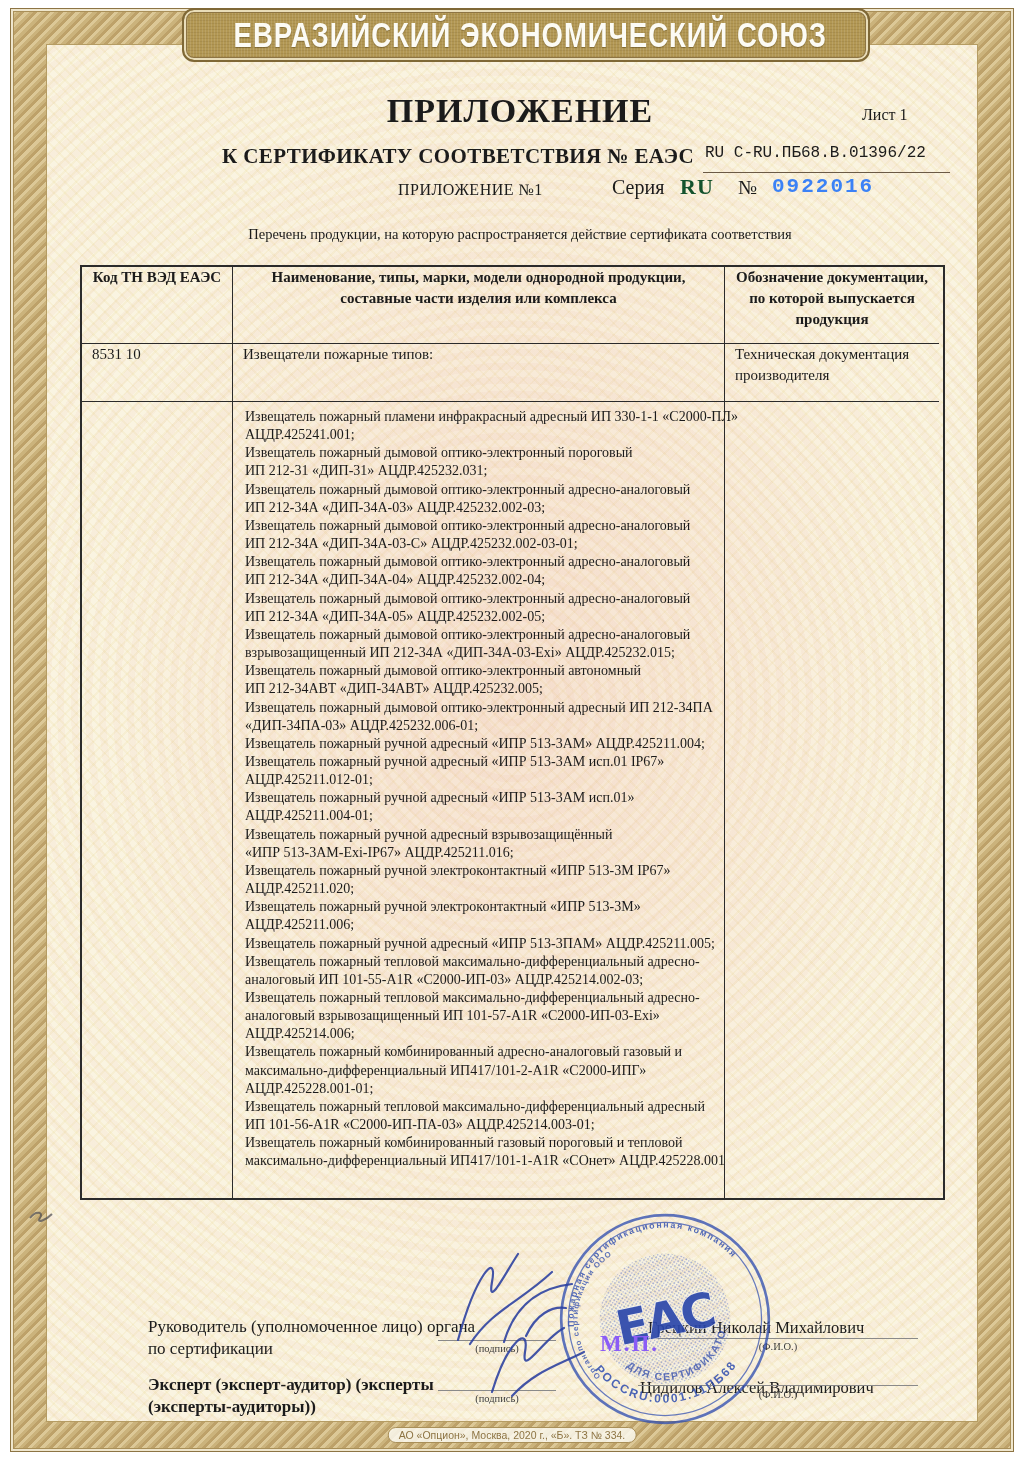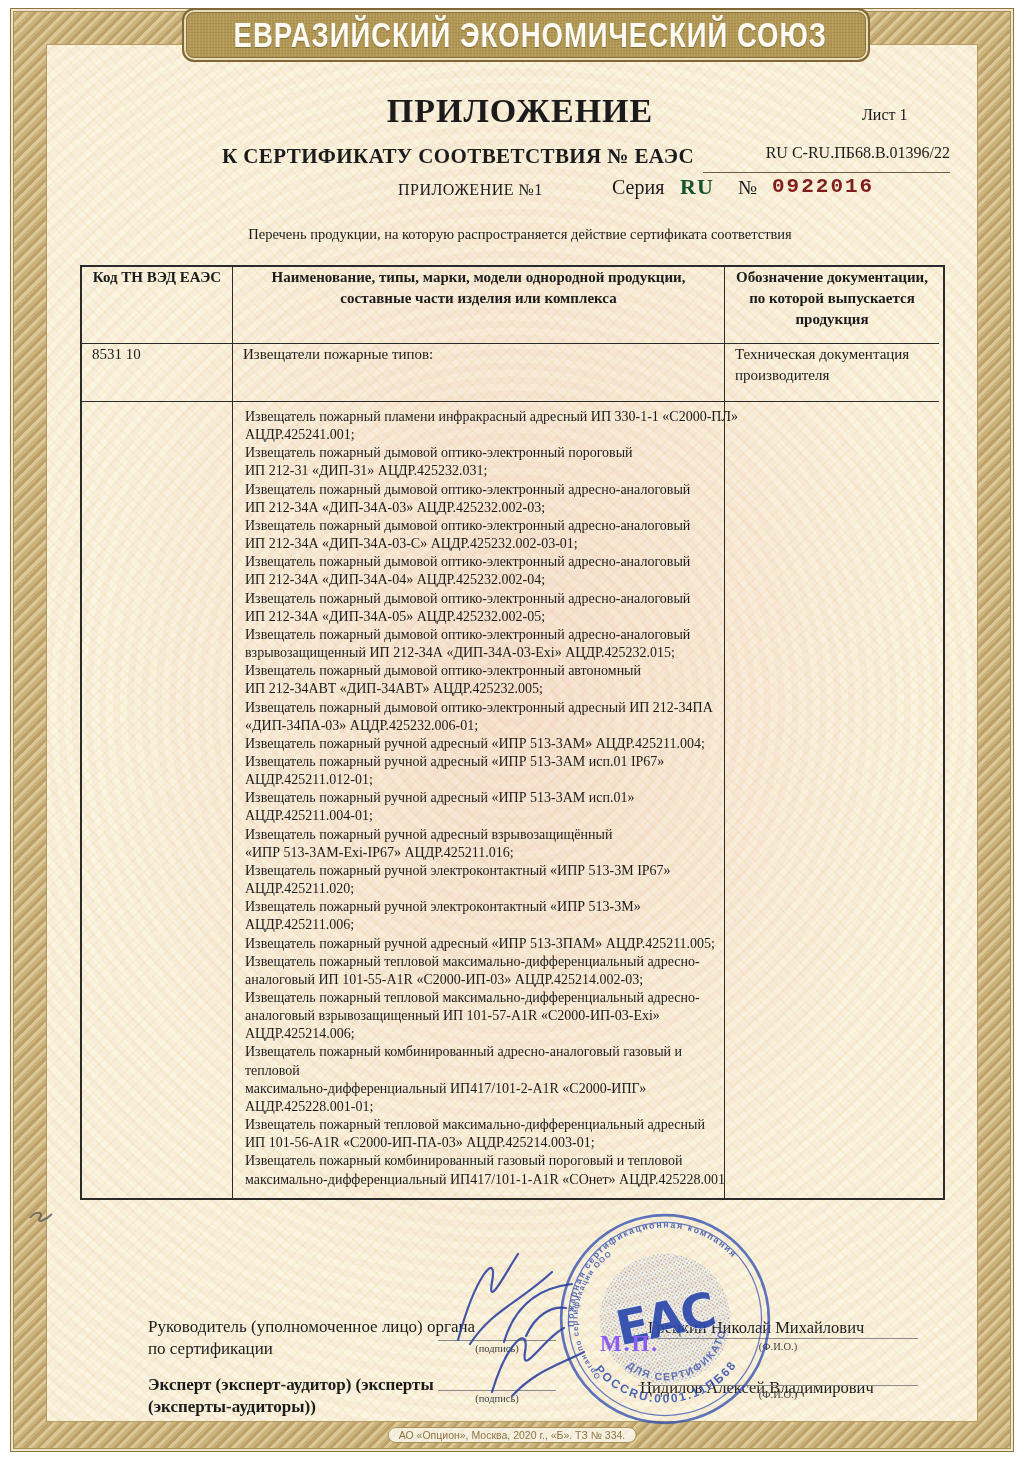--- a/index.html
+++ b/index.html
@@ -32,27 +32,27 @@
     display:flex;align-items:center;justify-content:center;padding-left:8px;}
   .banner span{font-family:"Liberation Sans",sans-serif;font-weight:bold;font-size:29px;
     color:#fcfbf4;letter-spacing:1px;white-space:nowrap;transform:scale(0.95,1.22);
     text-shadow:0 1px 1px rgba(90,70,25,0.55);}
 
   .abs{position:absolute;}
 
   .doc-title{left:180px;top:92px;width:680px;font-size:34px;font-weight:bold;letter-spacing:1px;text-align:center;}
   .sheet{left:862px;top:106px;width:90px;font-size:16px;}
   .cert-line{left:222px;top:144px;font-size:21px;font-weight:bold;letter-spacing:0.4px;}
-  .cert-num{left:705px;top:144px;width:245px;text-align:right;font-size:16px;}
+  .cert-num{left:705px;top:144px;width:245px;text-align:left;font-size:16px;font-family:Liberation Mono, monospace;}
   .cert-underline{left:703px;top:172px;width:247px;height:0;border-bottom:1px solid #6b5a46;}
   .annex{left:398px;top:181px;font-size:16px;letter-spacing:0.5px;}
   .series-lbl{left:612px;top:176px;font-size:20px;}
   .series-val{left:680px;top:174px;font-size:22px;font-weight:bold;color:#14532d;letter-spacing:1px;}
   .num-sign{left:738px;top:176px;font-size:20px;}
-  .blank-num{left:772px;top:175px;font-size:21px;font-weight:bold;color:#7f1d1d;
+  .blank-num{left:772px;top:175px;font-size:21px;font-weight:bold;color:#3b82f6;
     font-family:"Liberation Mono",monospace;letter-spacing:2px;}
   .caption{left:92px;top:226px;width:856px;font-size:14.5px;text-align:center;}
 
   
   .tbl{left:80px;top:265px;width:861px;height:931px;border:2px solid #2b2b2b;
     display:grid;grid-template-columns:151px 492px 214px;grid-template-rows:77px 58px 1fr;
     background:transparent;}
   .cell{border-right:1.5px solid #2b2b2b;border-bottom:1.5px solid #2b2b2b;
     padding:0 10px;box-sizing:border-box;font-size:15px;line-height:21px;}
   .cell.last{border-right:none;}
@@ -153,21 +153,20 @@
         <div>АЦДР.425211.020;</div>
         <div>Извещатель пожарный ручной электроконтактный «ИПР 513-3М»</div>
         <div>АЦДР.425211.006;</div>
         <div>Извещатель пожарный ручной адресный «ИПР 513-3ПАМ» АЦДР.425211.005;</div>
         <div>Извещатель пожарный тепловой максимально-дифференциальный адресно-</div>
         <div>аналоговый ИП 101-55-А1R «С2000-ИП-03» АЦДР.425214.002-03;</div>
         <div>Извещатель пожарный тепловой максимально-дифференциальный адресно-</div>
         <div>аналоговый взрывозащищенный ИП 101-57-А1R «С2000-ИП-03-Exi»</div>
         <div>АЦДР.425214.006;</div>
         <div>Извещатель пожарный комбинированный адресно-аналоговый газовый и</div>
-        <div>тепловой</div>
         <div>максимально-дифференциальный ИП417/101-2-А1R «С2000-ИПГ»</div>
         <div>АЦДР.425228.001-01;</div>
         <div>Извещатель пожарный тепловой максимально-дифференциальный адресный</div>
         <div>ИП 101-56-А1R «С2000-ИП-ПА-03» АЦДР.425214.003-01;</div>
         <div>Извещатель пожарный комбинированный газовый пороговый и тепловой</div>
         <div>максимально-дифференциальный ИП417/101-1-А1R «СОнет» АЦДР.425228.001</div>
       </div>
     <div class="cell bottomless last"></div>
   </div>
 

